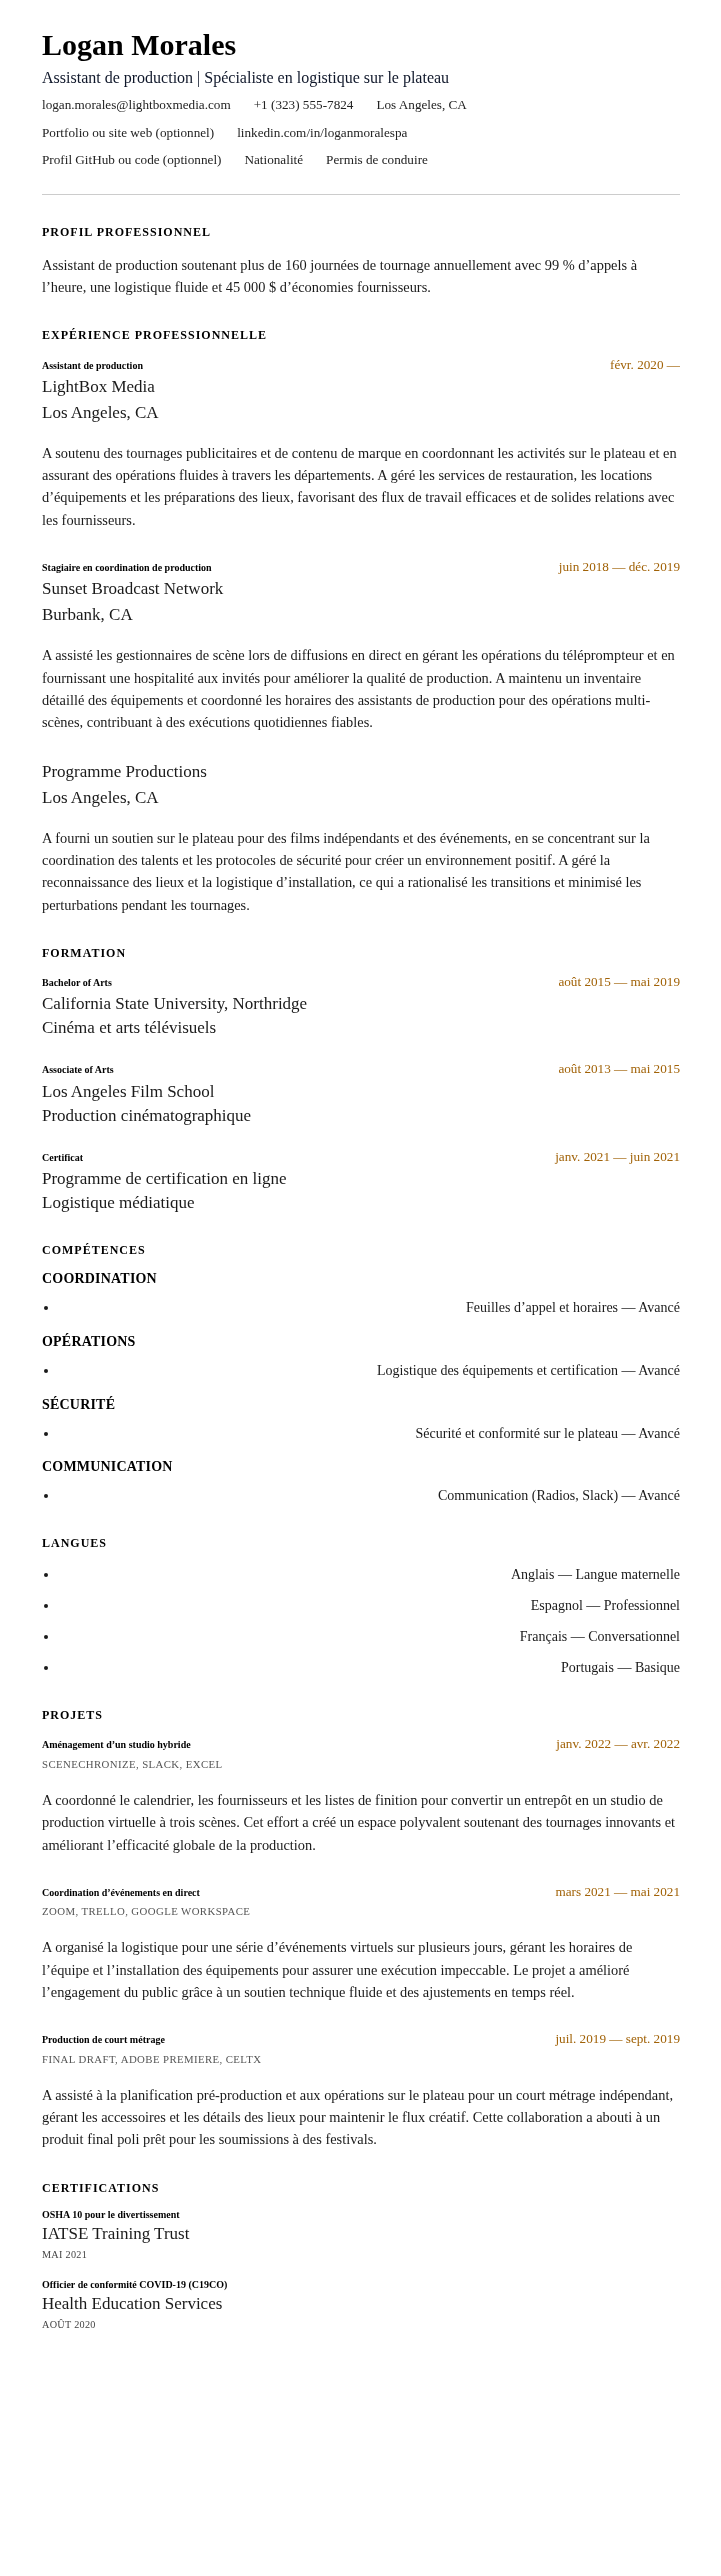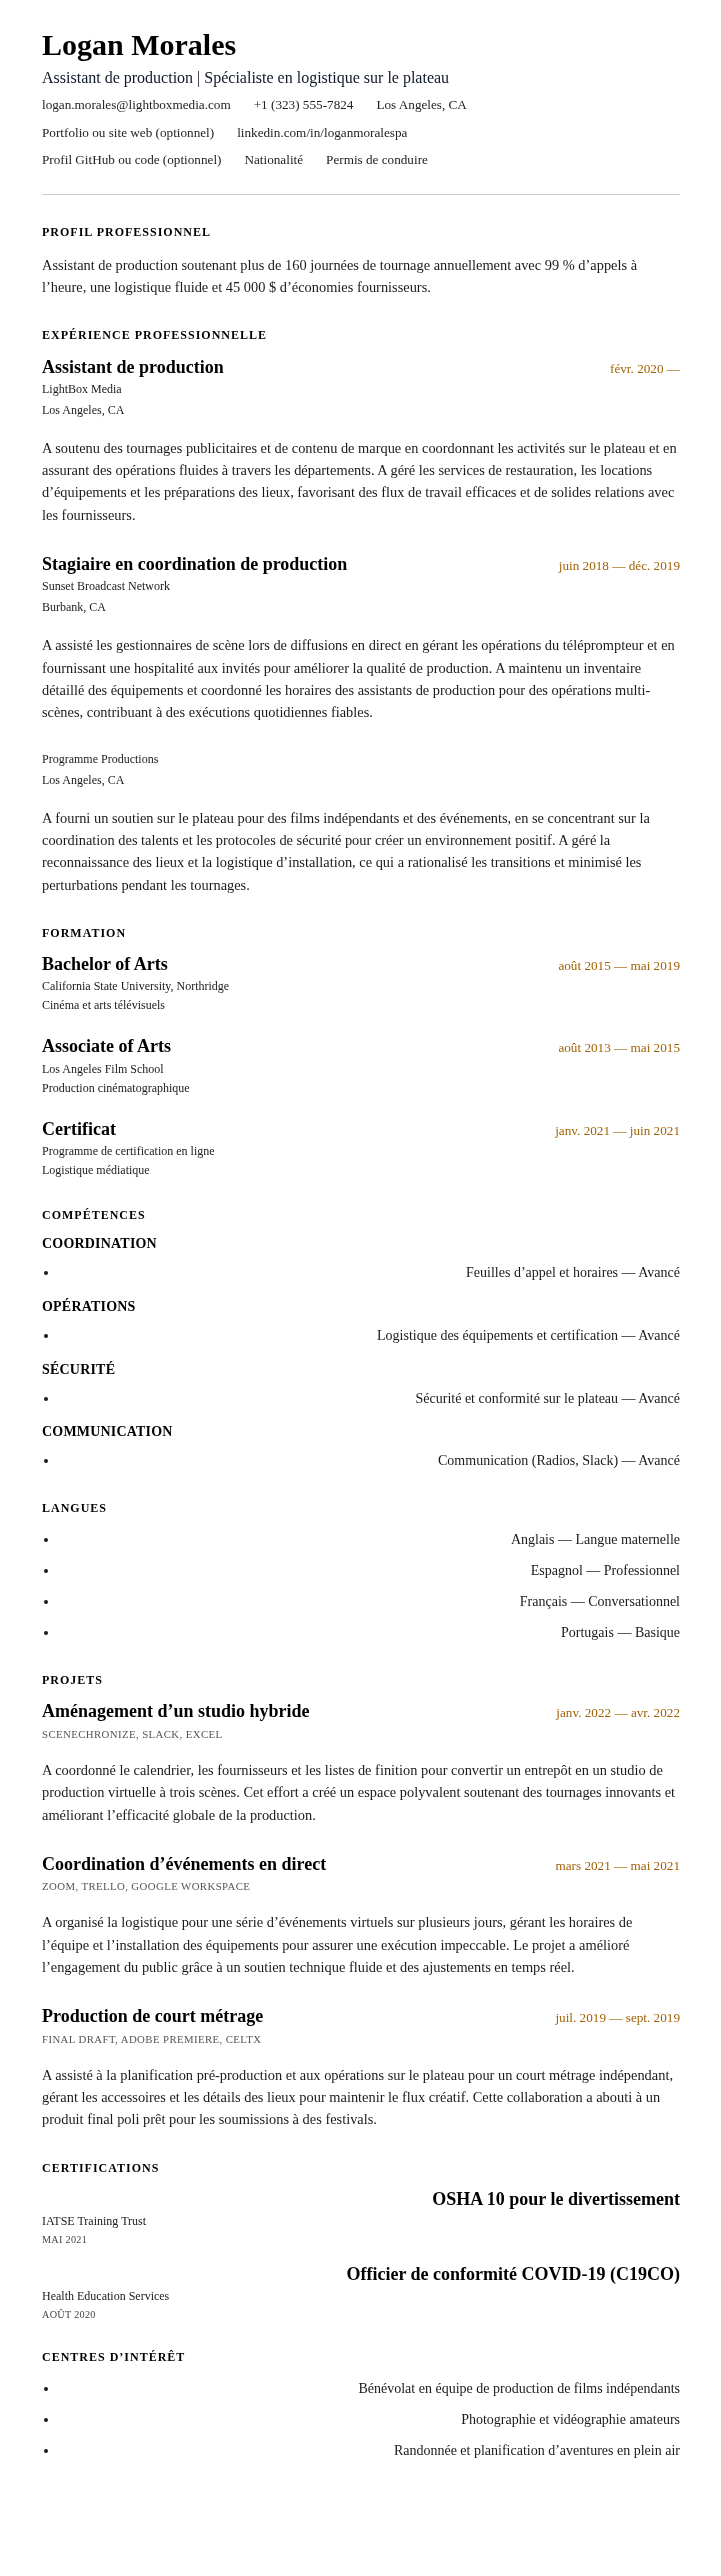--- a/index.html
+++ b/index.html
@@ -29,23 +29,23 @@
     letter-spacing: 1px;
     color: #000;
     margin-bottom: 13.2px;
   }
   p.body { font-size: 14.4px; line-height: 1.55; color: #1a1a1a; }
 
   
   .item { margin-top: 28px; }
   .item:first-of-type { margin-top: 0; }
   .title-row { display: flex; justify-content: space-between; align-items: baseline; }
-  h3.item-title { font-size: 18px; font-weight: 700; color: #000; text-align: right; }
+  h3.item-title { font-size: 10px; font-weight: 700; color: #000; }
   .dates { font-size: 13.2px; color: #a16207; white-space: nowrap; margin-left: 14.4px; text-align: right; }
-  .sub { font-size: 12px; color: #1a1a1a; margin-top: 4.2px; }
+  .sub { font-size: 17px; color: #1a1a1a; margin-top: 4.2px; }
   .loc { margin-top: 6px; }
   .desc { margin-top: 19px; }
 
   .edu-item { margin-top: 23px; }
   .edu-item:first-of-type { margin-top: 0; }
 
   
   .skill-cat { margin-top: 15.6px; }
   .skill-cat:first-of-type { margin-top: 0; }
   h3.cat-heading { font-size: 14px; font-weight: 700; letter-spacing: 0.2px; color: #000; }
@@ -234,23 +234,15 @@
       <p class="cert-date">MAI 2021</p>
     </article>
 
     <article class="cert-item">
       <h3 class="item-title">Officier de conformité COVID-19 (C19CO)</h3>
       <p class="sub">Health Education Services</p>
       <p class="cert-date">AOÛT 2020</p>
     </article>
   </section>
 
-  <section>
-    <h2 class="sec-heading">CENTRES D’INTÉRÊT</h2>
-    <ul class="bullets">
-      <li>Bénévolat en équipe de production de films indépendants</li>
-      <li>Photographie et vidéographie amateurs</li>
-      <li>Randonnée et planification d’aventures en plein air</li>
-    </ul>
-  </section>
 
 </div>
 
 
 </body></html>

